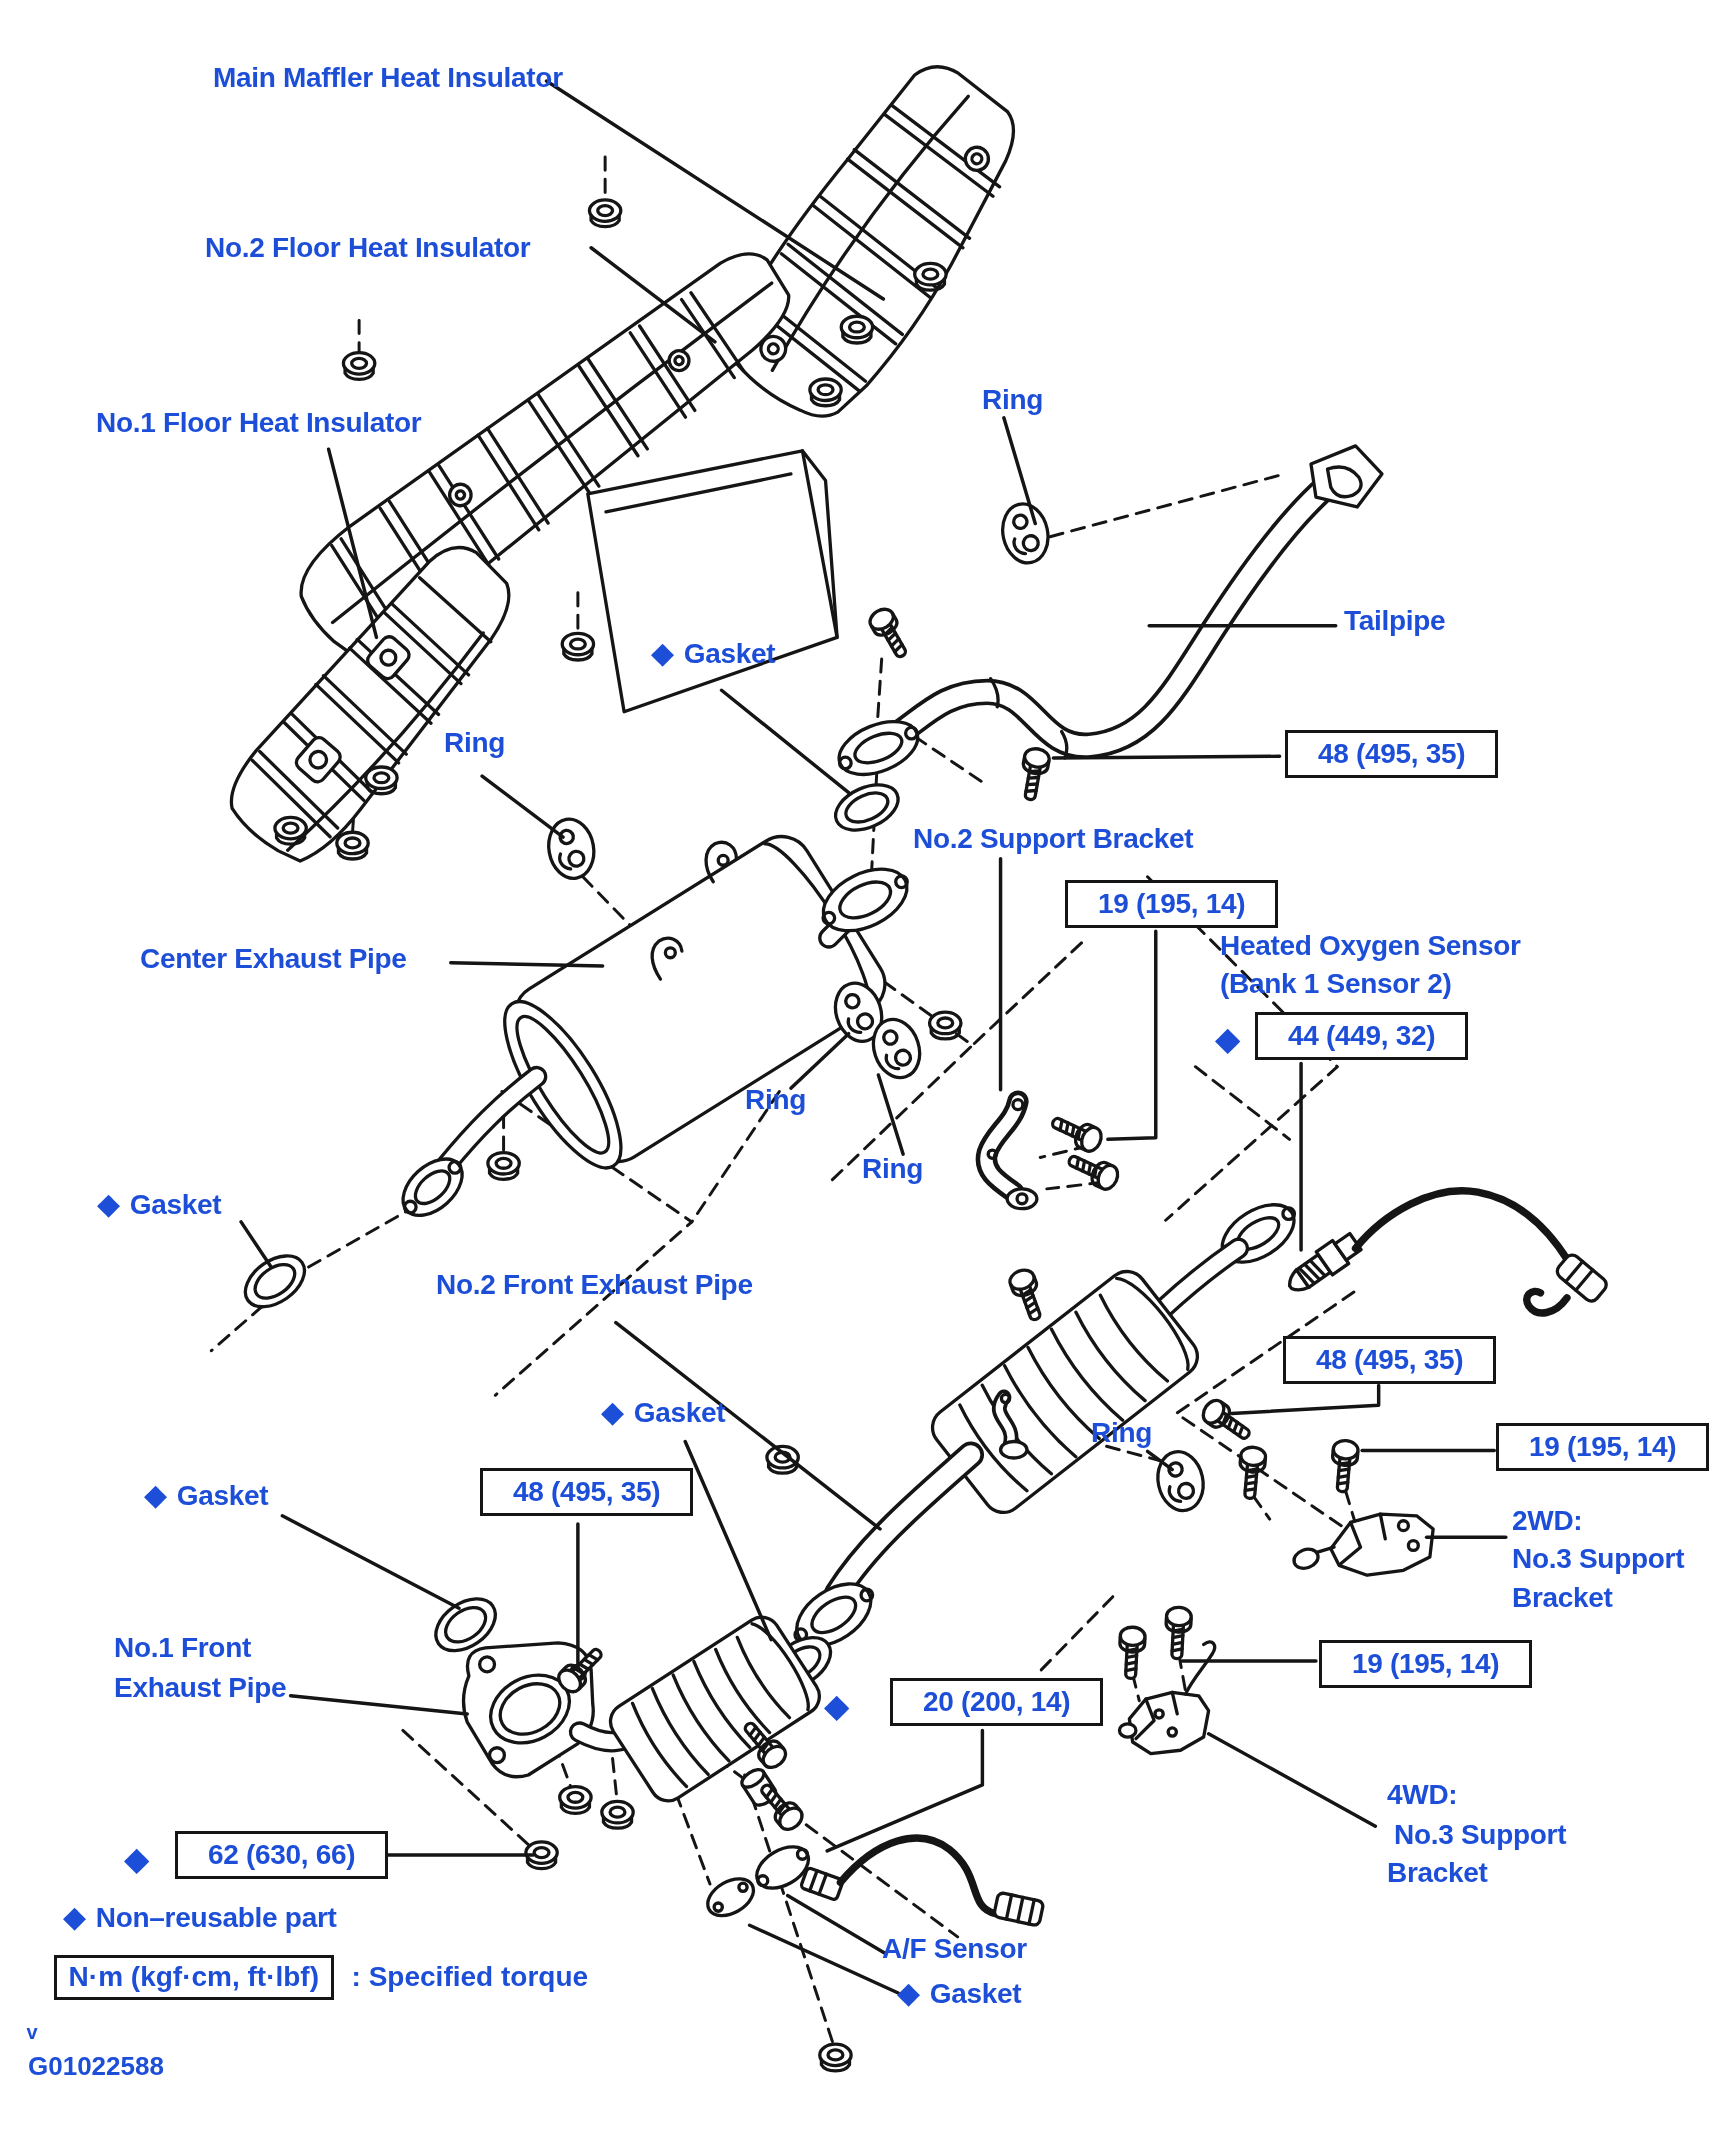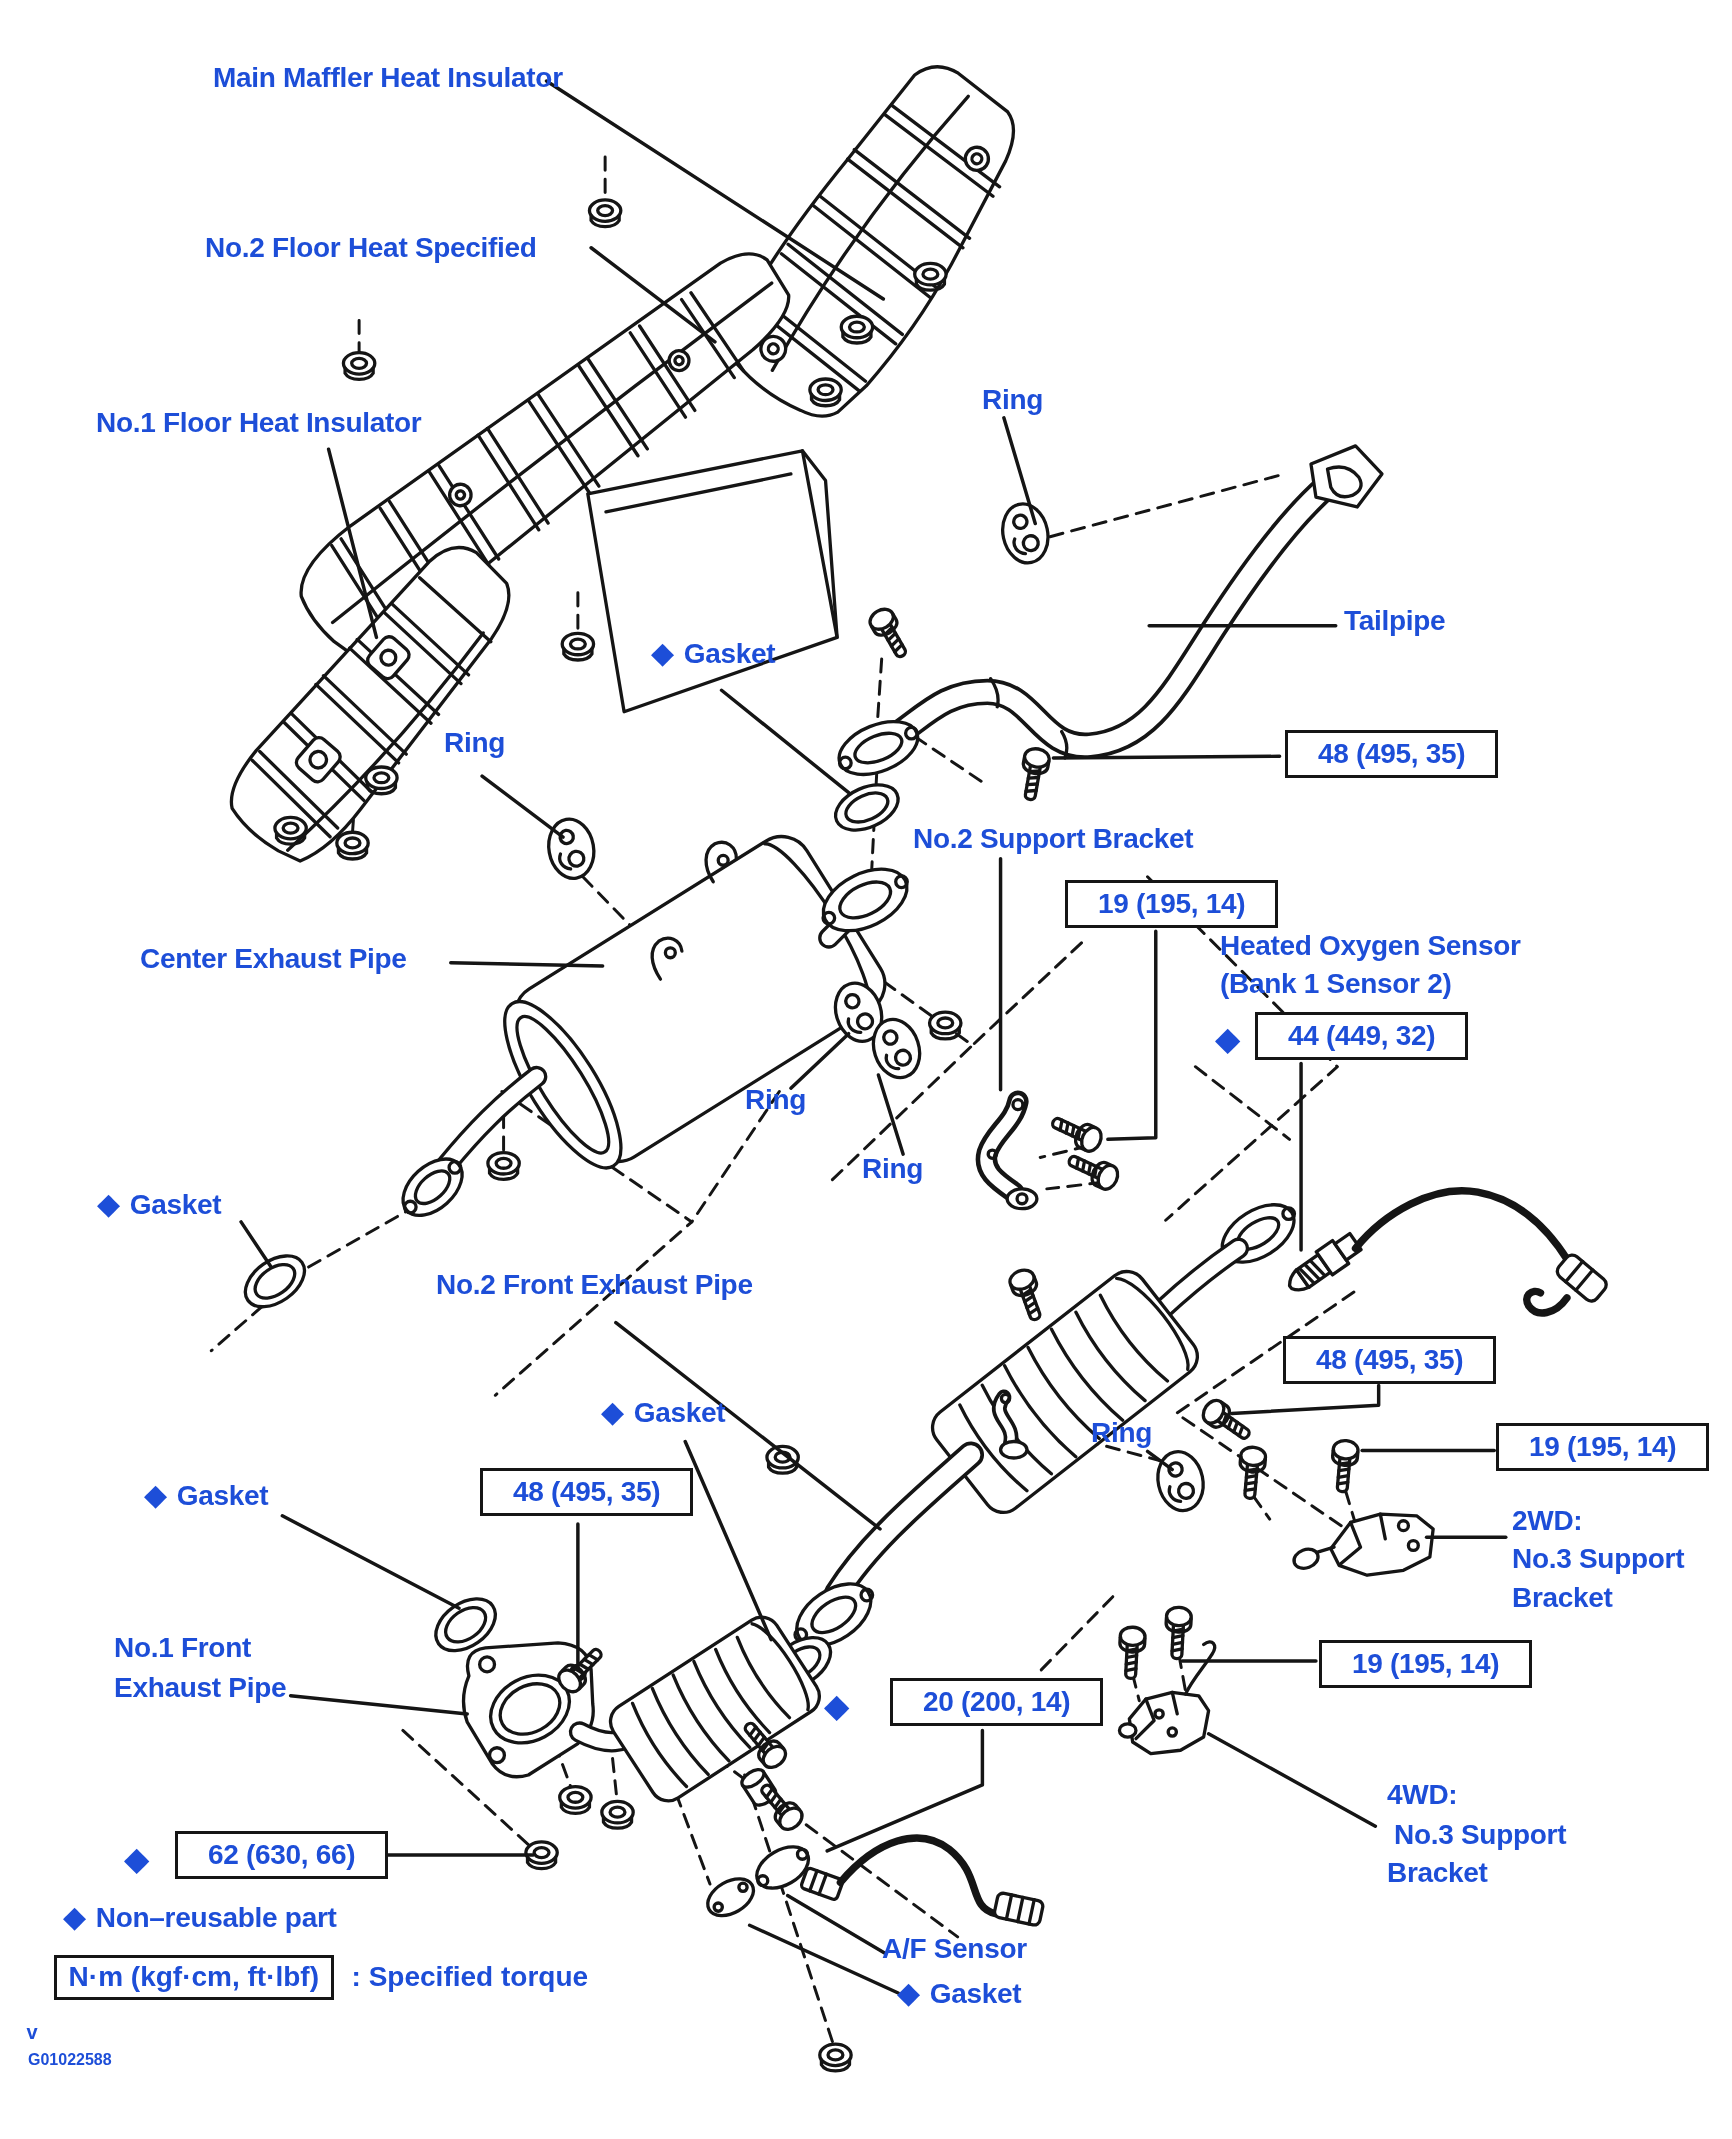--- a/index.html
+++ b/index.html
@@ -27,21 +27,21 @@
     position:absolute;display:inline-block;border:3.3px solid #151515;background:#fff;
     font-size:28px;font-weight:700;padding:5px 30px;white-space:nowrap;letter-spacing:-0.3px;
   }
   .dmfloat{position:absolute;font-size:33px;font-weight:700;}
   .legendrow{position:absolute;display:flex;align-items:center;}
   .legendrow .tqb{
     display:inline-block;border:3.3px solid #151515;background:#fff;
     font-size:28px;font-weight:700;padding:3.3px 11.6px;white-space:nowrap;text-align:center;
   }
   .legendrow .cap{font-size:28px;font-weight:700;margin-left:18px;white-space:nowrap;}
-  .small{font-size:16px;font-weight:700;}
+  .small{font-size:26px;font-weight:700;}
   .tiny{font-size:20px;font-weight:700;}
 </style>
 </head>
 <body>
 
 <div id="stage">
 
 <svg width="1732" height="2140" viewBox="0 0 2098 2592">
   <defs>
     <g id="nutP">
@@ -390,21 +390,21 @@
     <path class="lead" d="M 1594 2012 L 1432 2012"></path>
     <path class="lead" d="M 1464 2100 L 1666 2212"></path>
     <path class="lead" d="M 454 2247 L 646 2247"></path>
     <path class="lead" d="M 1190 2096 L 1190 2162 L 1002 2242"></path>
     <path class="lead" d="M 1072 2366 L 954 2296"></path>
     <path class="lead" d="M 1088 2414 L 908 2332"></path>
   </g>
 </svg>
 
 <div class="lbl" style="left:213px;top:63px">Main Maffler Heat Insulator</div>
-<div class="lbl" style="left:205px;top:233px">No.2 Floor Heat Specified</div>
+<div class="lbl" style="left:205px;top:233px">No.2 Floor Heat Insulator</div>
 <div class="lbl" style="left:96px;top:408px">No.1 Floor Heat Insulator</div>
 <div class="lbl" style="left:982px;top:385px">Ring</div>
 <div class="lbl" style="left:1344px;top:606px">Tailpipe</div>
 
 <div class="lbl" style="left:651px;top:636px">
   <span class="dm">◆</span><span>Gasket</span>
 </div>
 
 <div class="tqbox" style="left:1285px;top:730px">48 (495, 35)</div>
 

